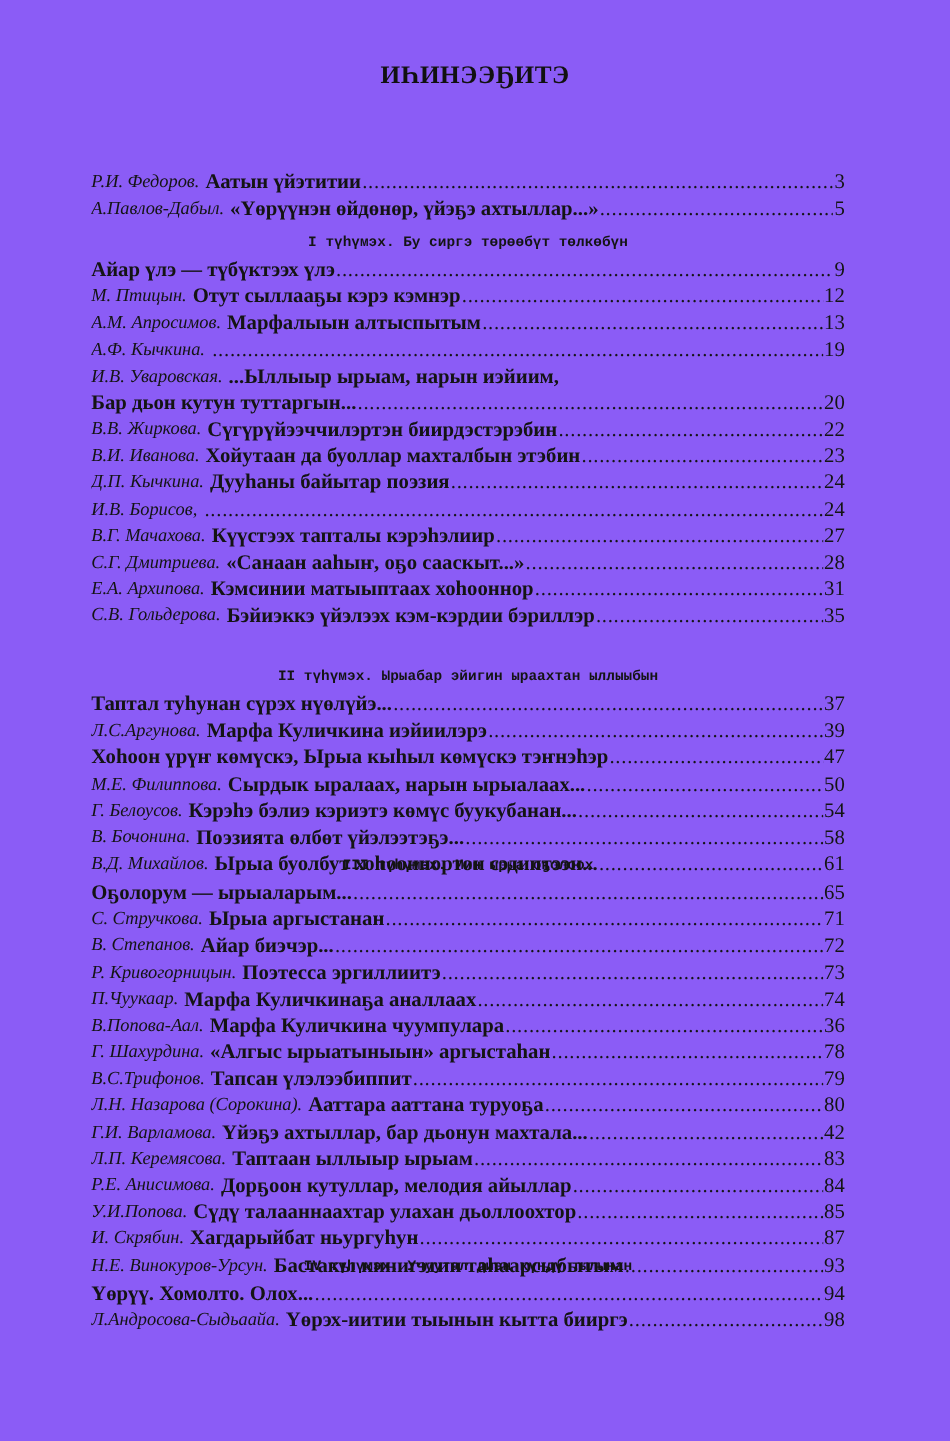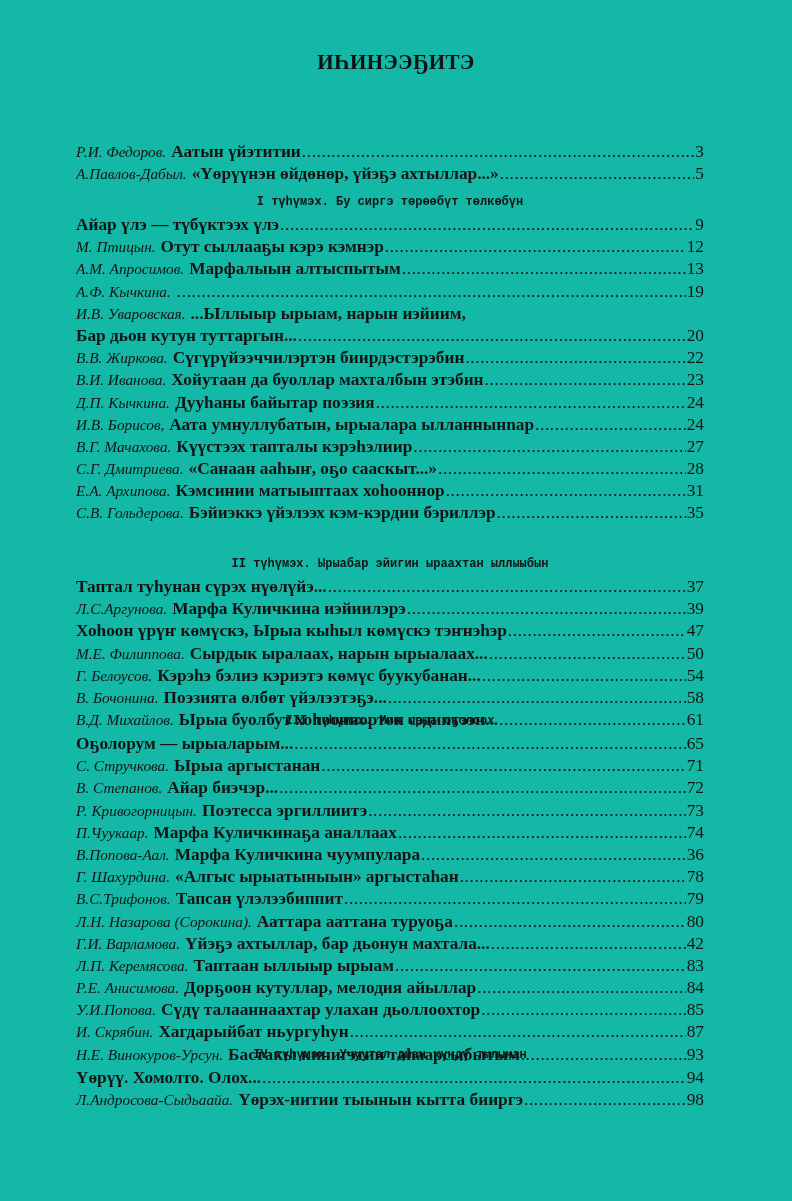--- a/index.html
+++ b/index.html
@@ -1,22 +1,22 @@
 <!DOCTYPE html>
 <html><head>
 <meta charset="utf-8">
 <style>
   html, body { margin: 0; padding: 0; background: #ffffff; }
   body { width: 792px; height: 1201px; position: relative; overflow: hidden;
          font-family: "Liberation Serif", "DejaVu Serif", serif; color: #141414; }
-  .page { position: absolute; left: 0; top: 0; width: 792px; height: 1201px; background: #14b8a6; }
+  .page { position: absolute; left: 0; top: 0; width: 792px; height: 1201px; background: #8b5cf6; }
   .title { position: absolute; top: 50px; left: 0; width: 792px; text-align: center;
            font-weight: bold; font-size: 21px; letter-spacing: 0.5px; color: #111; }
   .toc { position: absolute; left: 76px; width: 628px; }
-  .row { display: flex; align-items: center; height: 22.2px; font-size: 17.3px; line-height: 22.2px; white-space: nowrap; overflow: hidden; }
+  .row { display: flex; align-items: flex-end; height: 22.2px; font-size: 17.3px; line-height: 22.2px; white-space: nowrap; overflow: hidden; }
   .row .author { font-style: italic; font-size: 15.3px; margin-right: 5px; flex: 0 0 auto; }
   .row .title-text { flex: 0 0 auto; font-weight: bold; }
   .row .leader { flex: 1 1 auto; overflow: hidden; margin: 0 1px; }
   .row .leader::before { content: "................................................................................................................................................................................................................"; letter-spacing: 0.6px; }
   .row .page-num { flex: 0 0 auto; text-align: right; }
   .section { text-align: center; font-weight: bold; font-size: 12px; height: 24px; line-height: 24px; font-family: Liberation Mono, monospace; }
   #front { top: 141px; }
   #s1 { top: 190px; }
   #s2 { top: 527px; margin-top: 25px; }
   #s3 { top: 709px; }
@@ -90,21 +90,20 @@
         <span class="page-num">23</span>
       </div>
       <div class="row">
         <span class="author">Д.П. Кычкина.</span>
         <span class="title-text">Дууһаны байытар поэзия</span>
         <span class="leader"></span>
         <span class="page-num">24</span>
       </div>
       <div class="row">
         <span class="author">И.В. Борисов,</span>
-        <span class="title-text">Аата умнуллубатын, ырыалара ылланнынnар</span>
         <span class="leader"></span>
         <span class="page-num">24</span>
       </div>
       <div class="row">
         <span class="author">В.Г. Мачахова.</span>
         <span class="title-text">Күүстээх тапталы кэрэһэлиир</span>
         <span class="leader"></span>
         <span class="page-num">27</span>
       </div>
       <div class="row">

